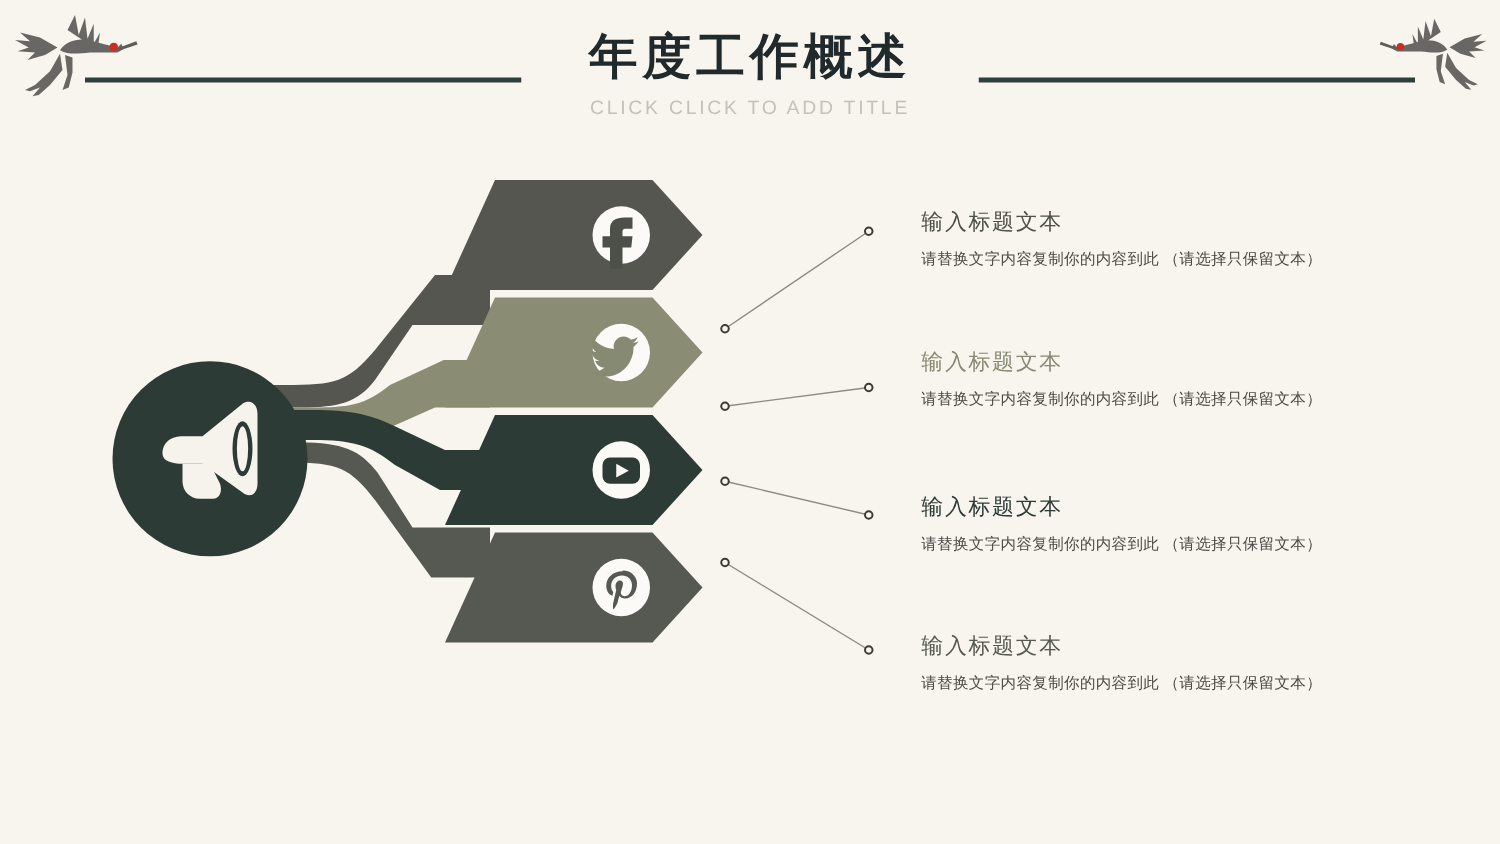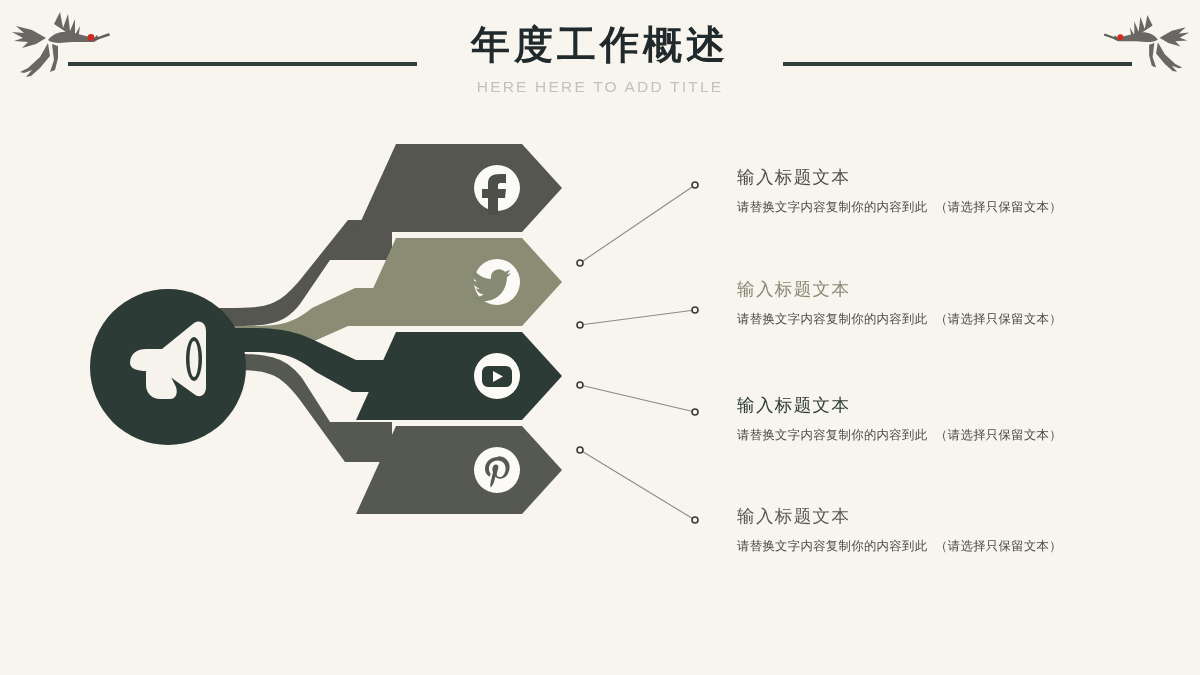--- a/index.html
+++ b/index.html
@@ -39,21 +39,21 @@
   .diagram { position:absolute; left:0; top:120px; width:1200px; height:555px; }
 
   
   .txt { position:absolute; left:737px; width:360px; }
   .txt h3 {
     font-family:"Liberation Serif", serif;
     font-size:17.5px; font-weight:400; letter-spacing:1.4px;
     margin-bottom:10px;
   }
   .txt p {
-    font-family:Liberation Mono, monospace;
+    font-family:Liberation Serif, serif;
     font-size:12.4px; color:#4a4a46; letter-spacing:0.3px;
     white-space:nowrap;
   }
   .t1 { top:165px; }
   .t2 { top:277px; }
   .t3 { top:393px; }
   .t4 { top:504px; }
   .t1 h3 { color:#4d4f49; }
   .t2 h3 { color:#868a73; }
   .t3 h3 { color:#2c3b35; }
@@ -87,21 +87,21 @@
         <path d="M50 42 L52 58 L48 70 L53 68 L56 56 L56 44 Z"></path>
       </g>
       <circle cx="89" cy="35.5" r="3.4" fill="#d02b20"></circle>
       <path d="M92 36.5 L107 31 L108 33.5 L93 38.5 Z" fill="#5c5c58"></path>
     </svg>
 
     <div class="rule rule-left"></div>
     <div class="rule rule-right"></div>
 
     <div class="title-main">年度工作概述</div>
-    <div class="title-sub">HERE HERE TO ADD TITLE</div>
+    <div class="title-sub">CLICK CLICK TO ADD TITLE</div>
   </div>
 
   <svg class="diagram" viewBox="0 0 1200 555">
 
     <g>
 
       <path d="M150 188 L228 188 C268 188 278 186 300 160 L348 100 L392 100 L392 140 L330 140 L300 184 C286 202 272 206 240 206 L150 206 Z" fill="#54564f"></path>
 
       <path d="M150 206 L250 206 C280 206 292 204 312 188 L355 168 L392 168 L392 206 L348 206 L312 222 C294 230 280 232 250 232 L150 232 Z" fill="#8a8d74"></path>
 

